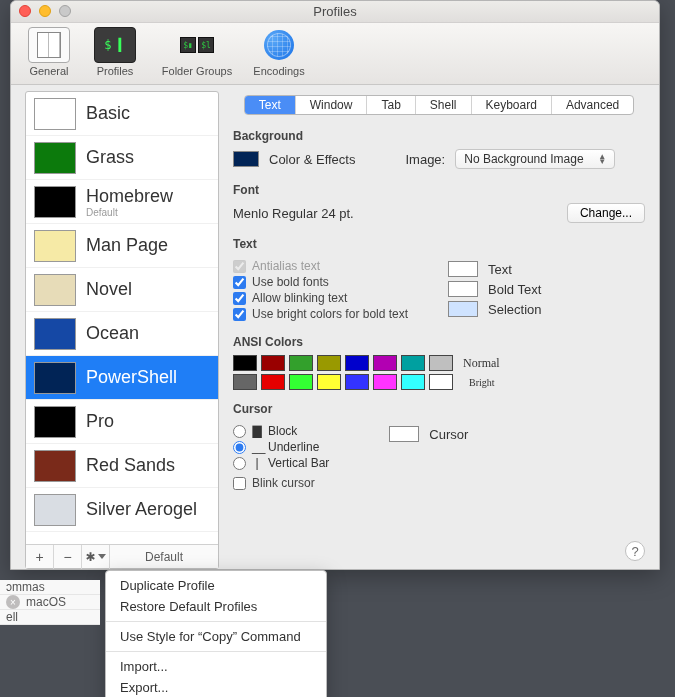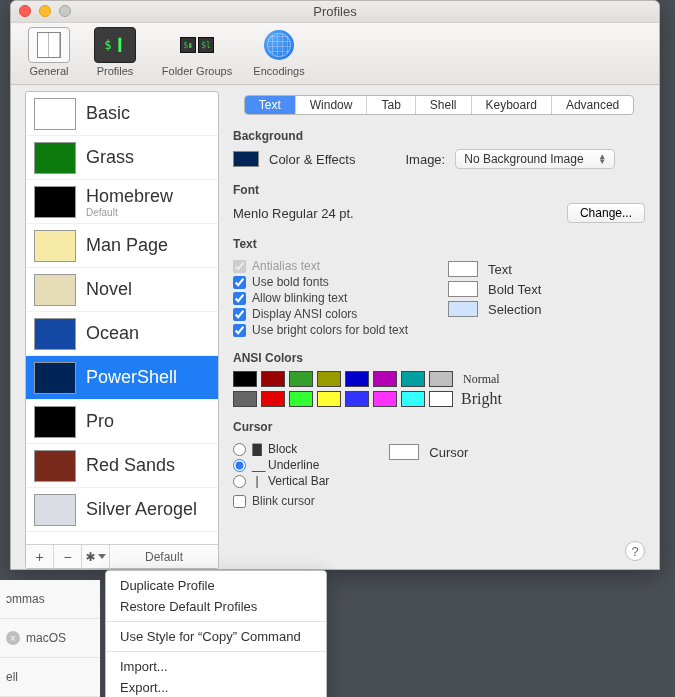--- a/index.html
+++ b/index.html
@@ -100,21 +100,21 @@
   
   .menu{
     position:absolute; left:105px; top:570px; width:222px;
     background:#fff;border:1px solid #bcbcbc;border-radius:4px;
     box-shadow:0 6px 20px rgba(0,0,0,.25); padding:4px 0; font-size:13px;
   }
   .menu .mi{padding:3px 14px;color:#323232;}
   .menu .sep{height:1px;background:#e1e1e1;margin:4px 0;}
   
   .bg-strip{position:absolute;left:0;top:580px;width:100px;color:#555;font-size:12px;}
-  .bg-strip div{padding:12px 6px;border-bottom:1px solid #e6e6e6;background:#f8f8f8;display:flex;align-items:center;gap:6px;}
+  .bg-strip div{padding:0 6px;border-bottom:1px solid #e6e6e6;background:#f8f8f8;display:flex;align-items:center;gap:6px;}
   .closex{width:14px;height:14px;border-radius:50%;background:#bfbdbd;color:#fff;font-size:10px;display:inline-flex;align-items:center;justify-content:center;}
   .topstrip{position:absolute;left:140px;top:0;width:430px;height:14px;background:#f5f5f5;font-size:10px;color:#666;display:flex;align-items:center;padding:0 10px;justify-content:space-between;border-bottom:1px solid #ddd;}
 </style>
 </head>
 <body>
 
 <div class="topstrip">
   <span>r 28, 2016, 11:16 AM</span>
   <span>Folder</span>
 </div>
@@ -276,24 +276,20 @@
           <label class="chk">
               <input type="checkbox" checked="" style="">
               <span>Use bold fonts</span>
             </label>
           <label class="chk">
               <input type="checkbox" checked="" style="">
               <span>Allow blinking text</span>
             </label>
           <label class="chk">
               <input type="checkbox" checked="" style="">
-              <span>Display ANSI colors</span>
-            </label>
-          <label class="chk">
-              <input type="checkbox" checked="" style="">
               <span>Use bright colors for bold text</span>
             </label>
         </div>
         <div>
           <div class="row">
               <div class="mini-sw" style="background:#fff"></div>
               <span>Text</span>
             </div>
           <div class="row">
               <div class="mini-sw" style="background:#fff"></div>
@@ -320,21 +316,21 @@
         </div>
       <div class="color-grid" id="ansi-bright">
           <div class="cg" style="background: rgb(102, 102, 102);"></div>
           <div class="cg" style="background: rgb(229, 0, 0);"></div>
           <div class="cg" style="background: rgb(51, 255, 51);"></div>
           <div class="cg" style="background: rgb(255, 255, 51);"></div>
           <div class="cg" style="background: rgb(51, 51, 255);"></div>
           <div class="cg" style="background: rgb(255, 51, 255);"></div>
           <div class="cg" style="background: rgb(51, 255, 255);"></div>
           <div class="cg" style="background: rgb(255, 255, 255);"></div>
-          <span style="margin-left: 4px; font-size: 16px;">Bright</span>
+          <span style="margin-left: 12px; font-size: 10px;">Bright</span>
         </div>
 
       <div class="section-h" style="margin-top:12px">Cursor</div>
       <div style="display:flex;gap:60px">
         <div>
           <label class="radio">
               <input type="radio" name="cur" style="">
               <span class="cursor-glyph">▇</span>
               <span>Block</span>
             </label>

